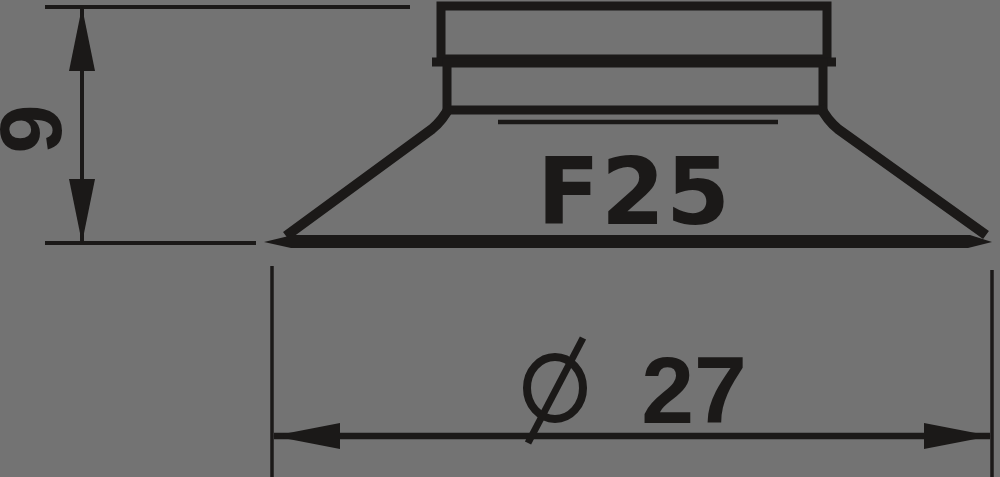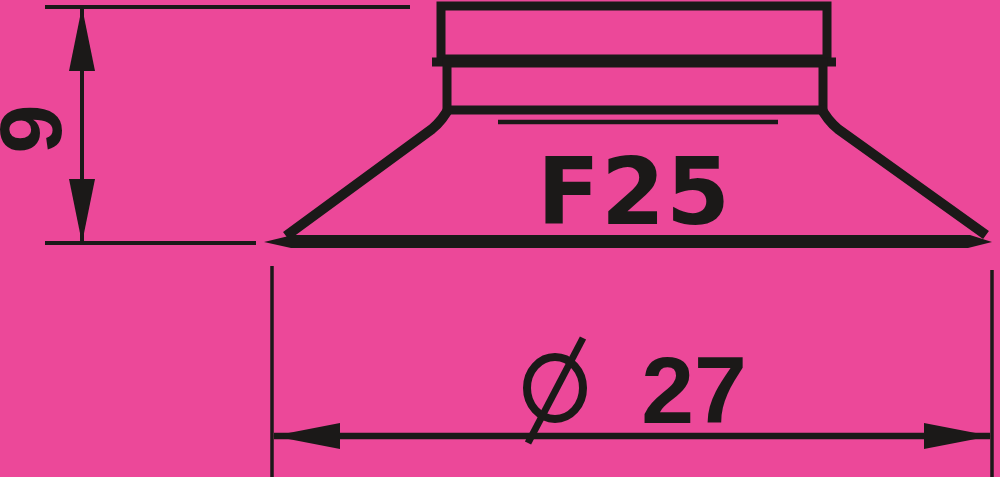--- a/index.html
+++ b/index.html
@@ -7,21 +7,21 @@
     padding: 0;
     width: 1000px;
     height: 477px;
     overflow: hidden;
     background: #ffffff;
   }
   .stage {
     position: relative;
     width: 1000px;
     height: 477px;
-    background: #ec4899;
+    background: #737373;
   }
   svg {
     display: block;
     color: #1b1918; 
   }
   .outline {
     fill: none;
     stroke: currentColor;
   }
   .solid {

